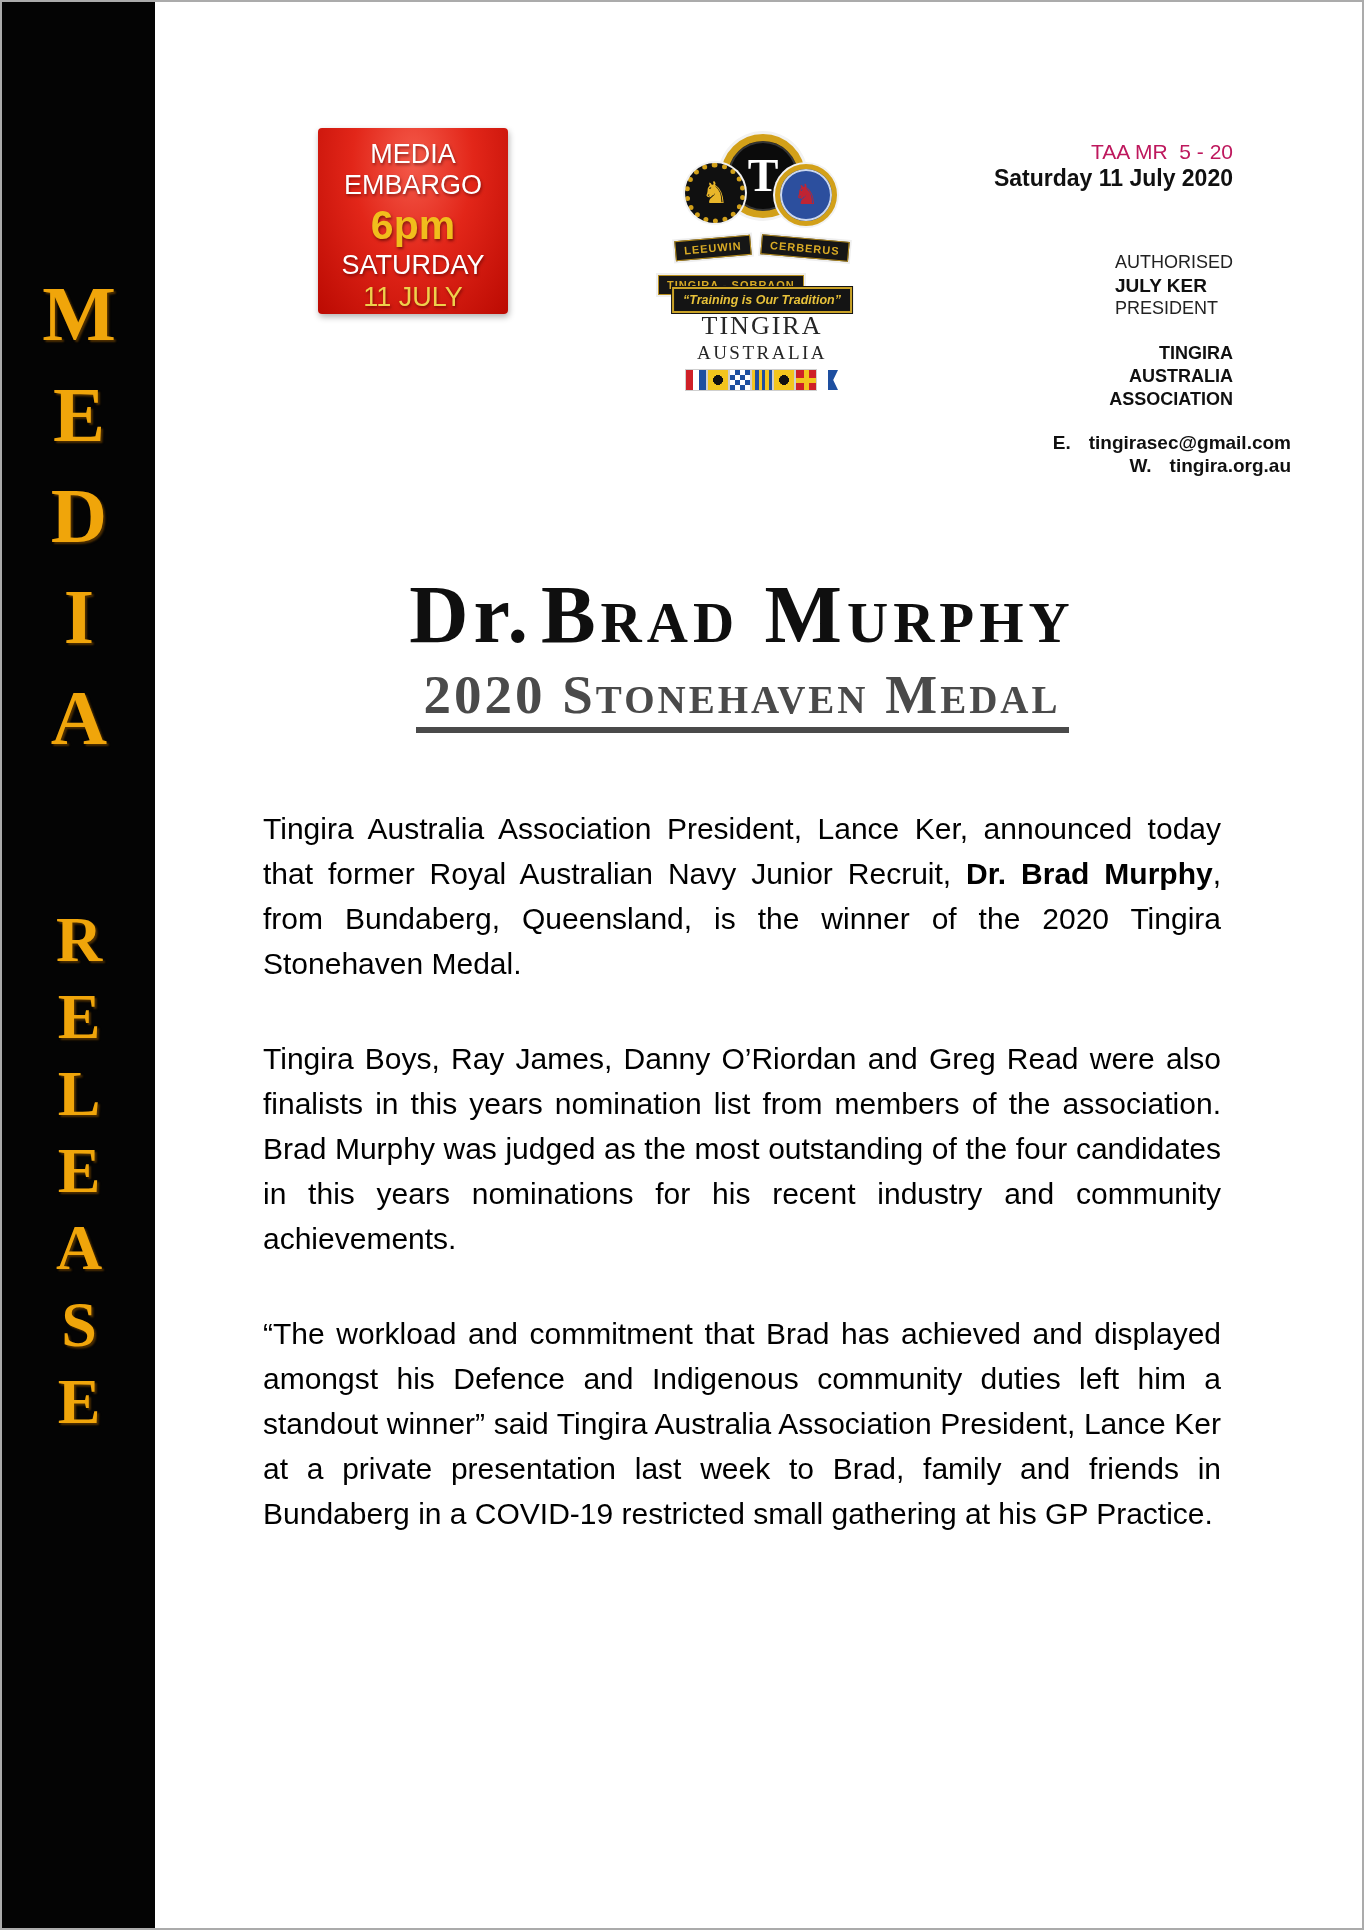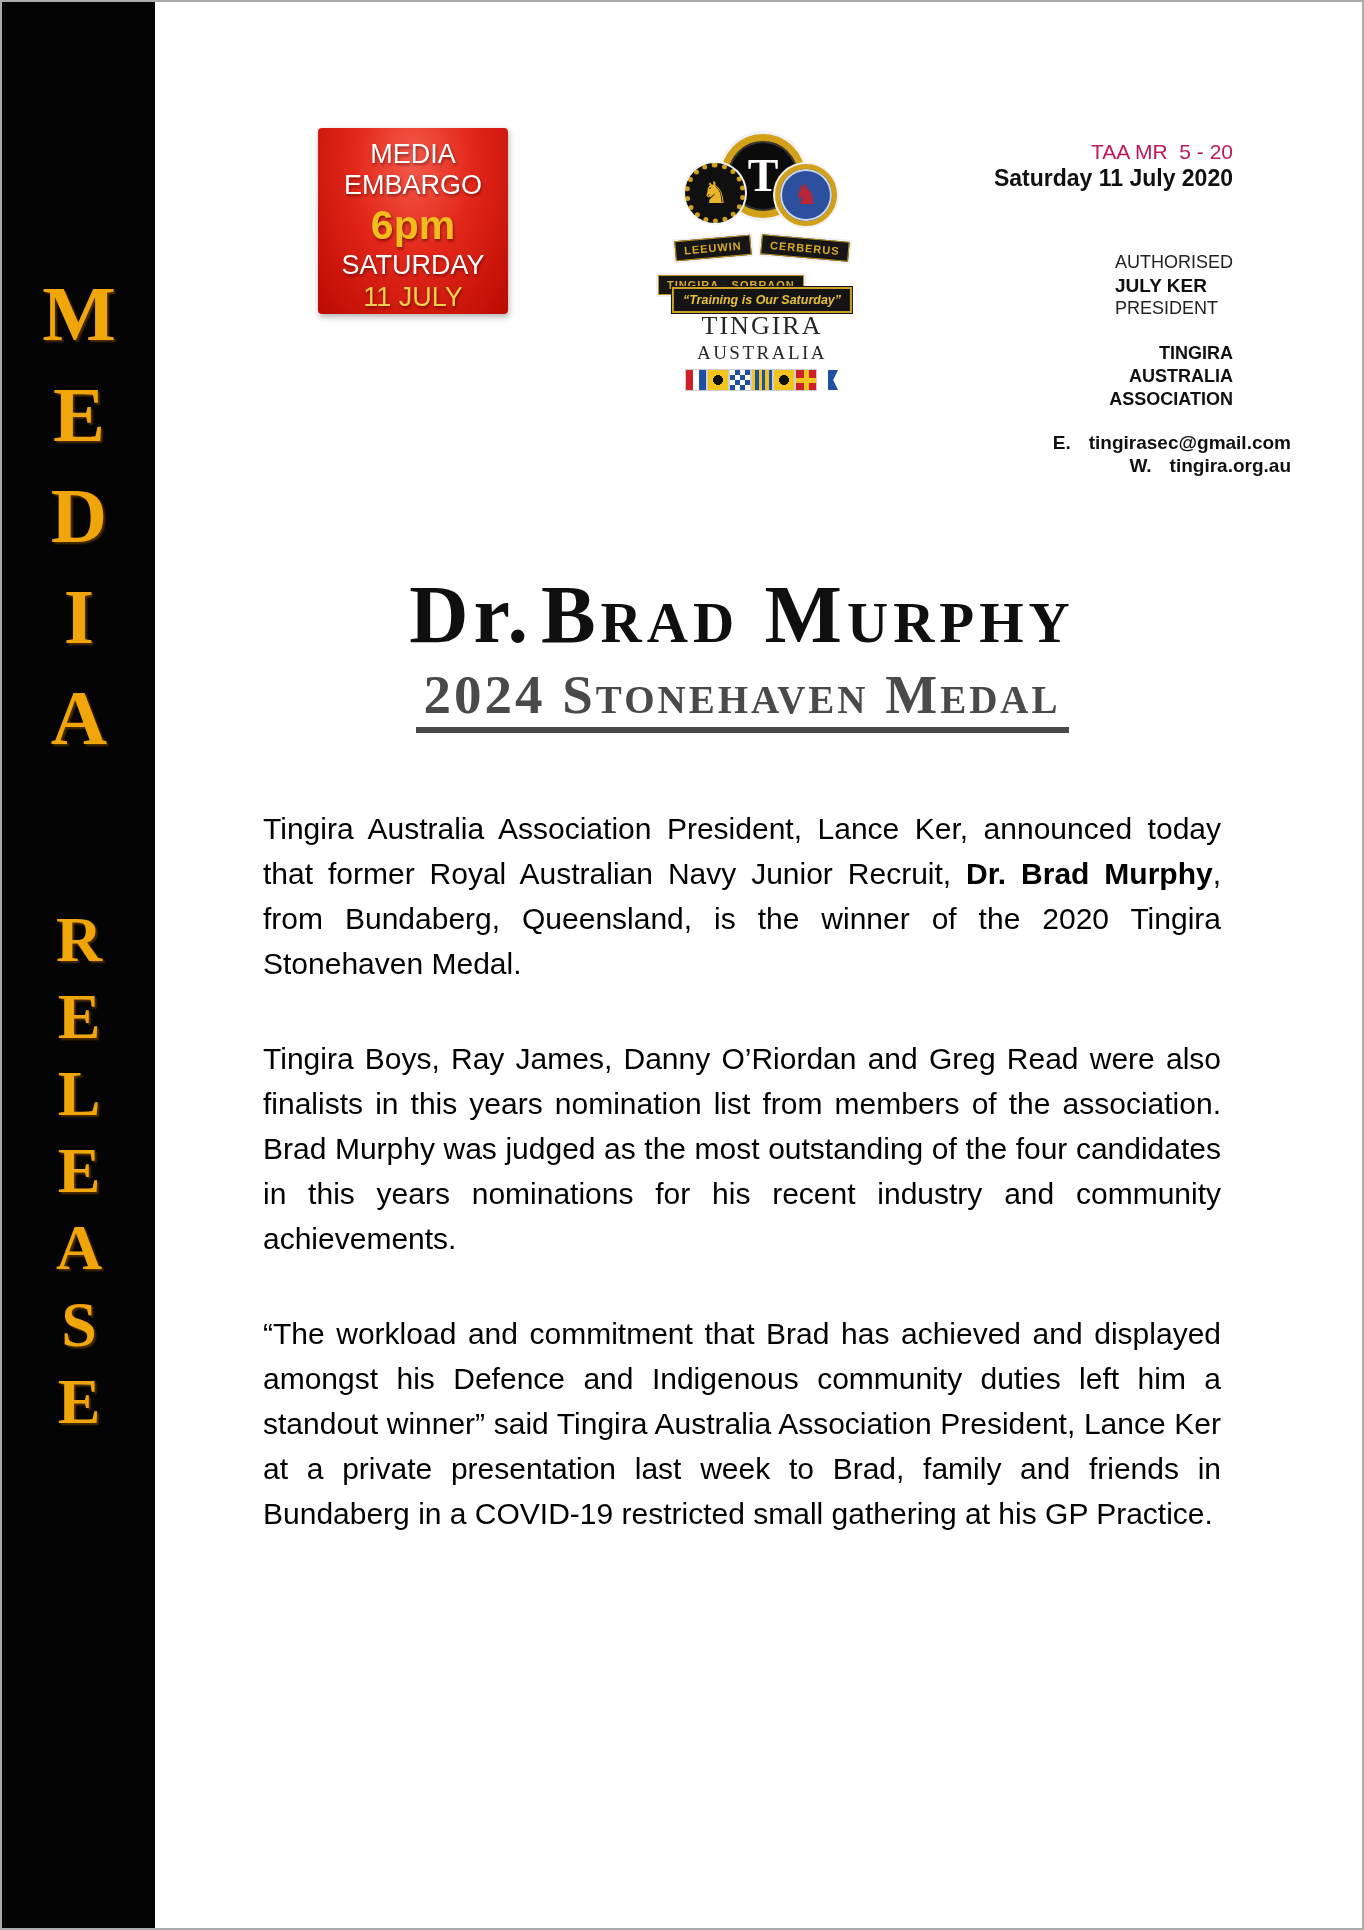--- a/index.html
+++ b/index.html
@@ -122,21 +122,21 @@
     <div class="circle c-right">
       <span>♞</span>
     </div>
     <div class="r1">
       <span class="ribbon rib-left">LEEUWIN</span>
       <span class="ribbon rib-right">CERBERUS</span>
     </div>
     <div class="r2">
       <span class="ribbon">TINGIRA - SOBRAON</span>
     </div>
-    <div class="motto">“Training is Our Saturday”</div>
+    <div class="motto">“Training is Our Tradition”</div>
     <div class="logo-name">TINGIRA</div>
     <div class="logo-country">AUSTRALIA</div>
     <div class="flags">
       <div class="flag f-T"></div>
       <div class="flag f-I"></div>
       <div class="flag f-N"></div>
       <div class="flag f-G"></div>
       <div class="flag f-I"></div>
       <div class="flag f-R"></div>
       <div class="flag f-A"></div>
@@ -167,21 +167,21 @@
       <span>W.</span>
       <span>tingira.org.au</span>
     </div>
   </div>
 
   <div class="headline">
     <div class="hl-title">
       <span class="hl-prefix">Dr.</span><span class="hl-name">Brad Murphy</span>
     </div>
     <div class="hl-sub-wrap">
-      <span class="hl-sub">2024 Stonehaven Medal</span>
+      <span class="hl-sub">2020 Stonehaven Medal</span>
     </div>
   </div>
 
   <div class="copy">
     <p><span>Tingira Australia Association President, Lance Ker, announced today that former Royal Australian Navy Junior Recruit, </span><span class="bold">Dr. Brad Murphy</span><span>, from Bundaberg, Queensland, is the winner of the 2020 Tingira Stonehaven Medal.</span></p>
     <p>Tingira Boys, Ray James, Danny O’Riordan and Greg Read were also finalists in this years nomination list from members of the association. Brad Murphy was judged as the most outstanding of the four candidates in this years nominations for his recent industry and community achievements.</p>
     <p>“The workload and commitment that Brad has achieved and displayed amongst his Defence and Indigenous community duties left him a standout winner” said Tingira Australia Association President, Lance Ker at a private presentation last week to Brad, family and friends in Bundaberg in a COVID-19 restricted small gathering at his GP Practice.</p>
   </div>
 
 </div>

